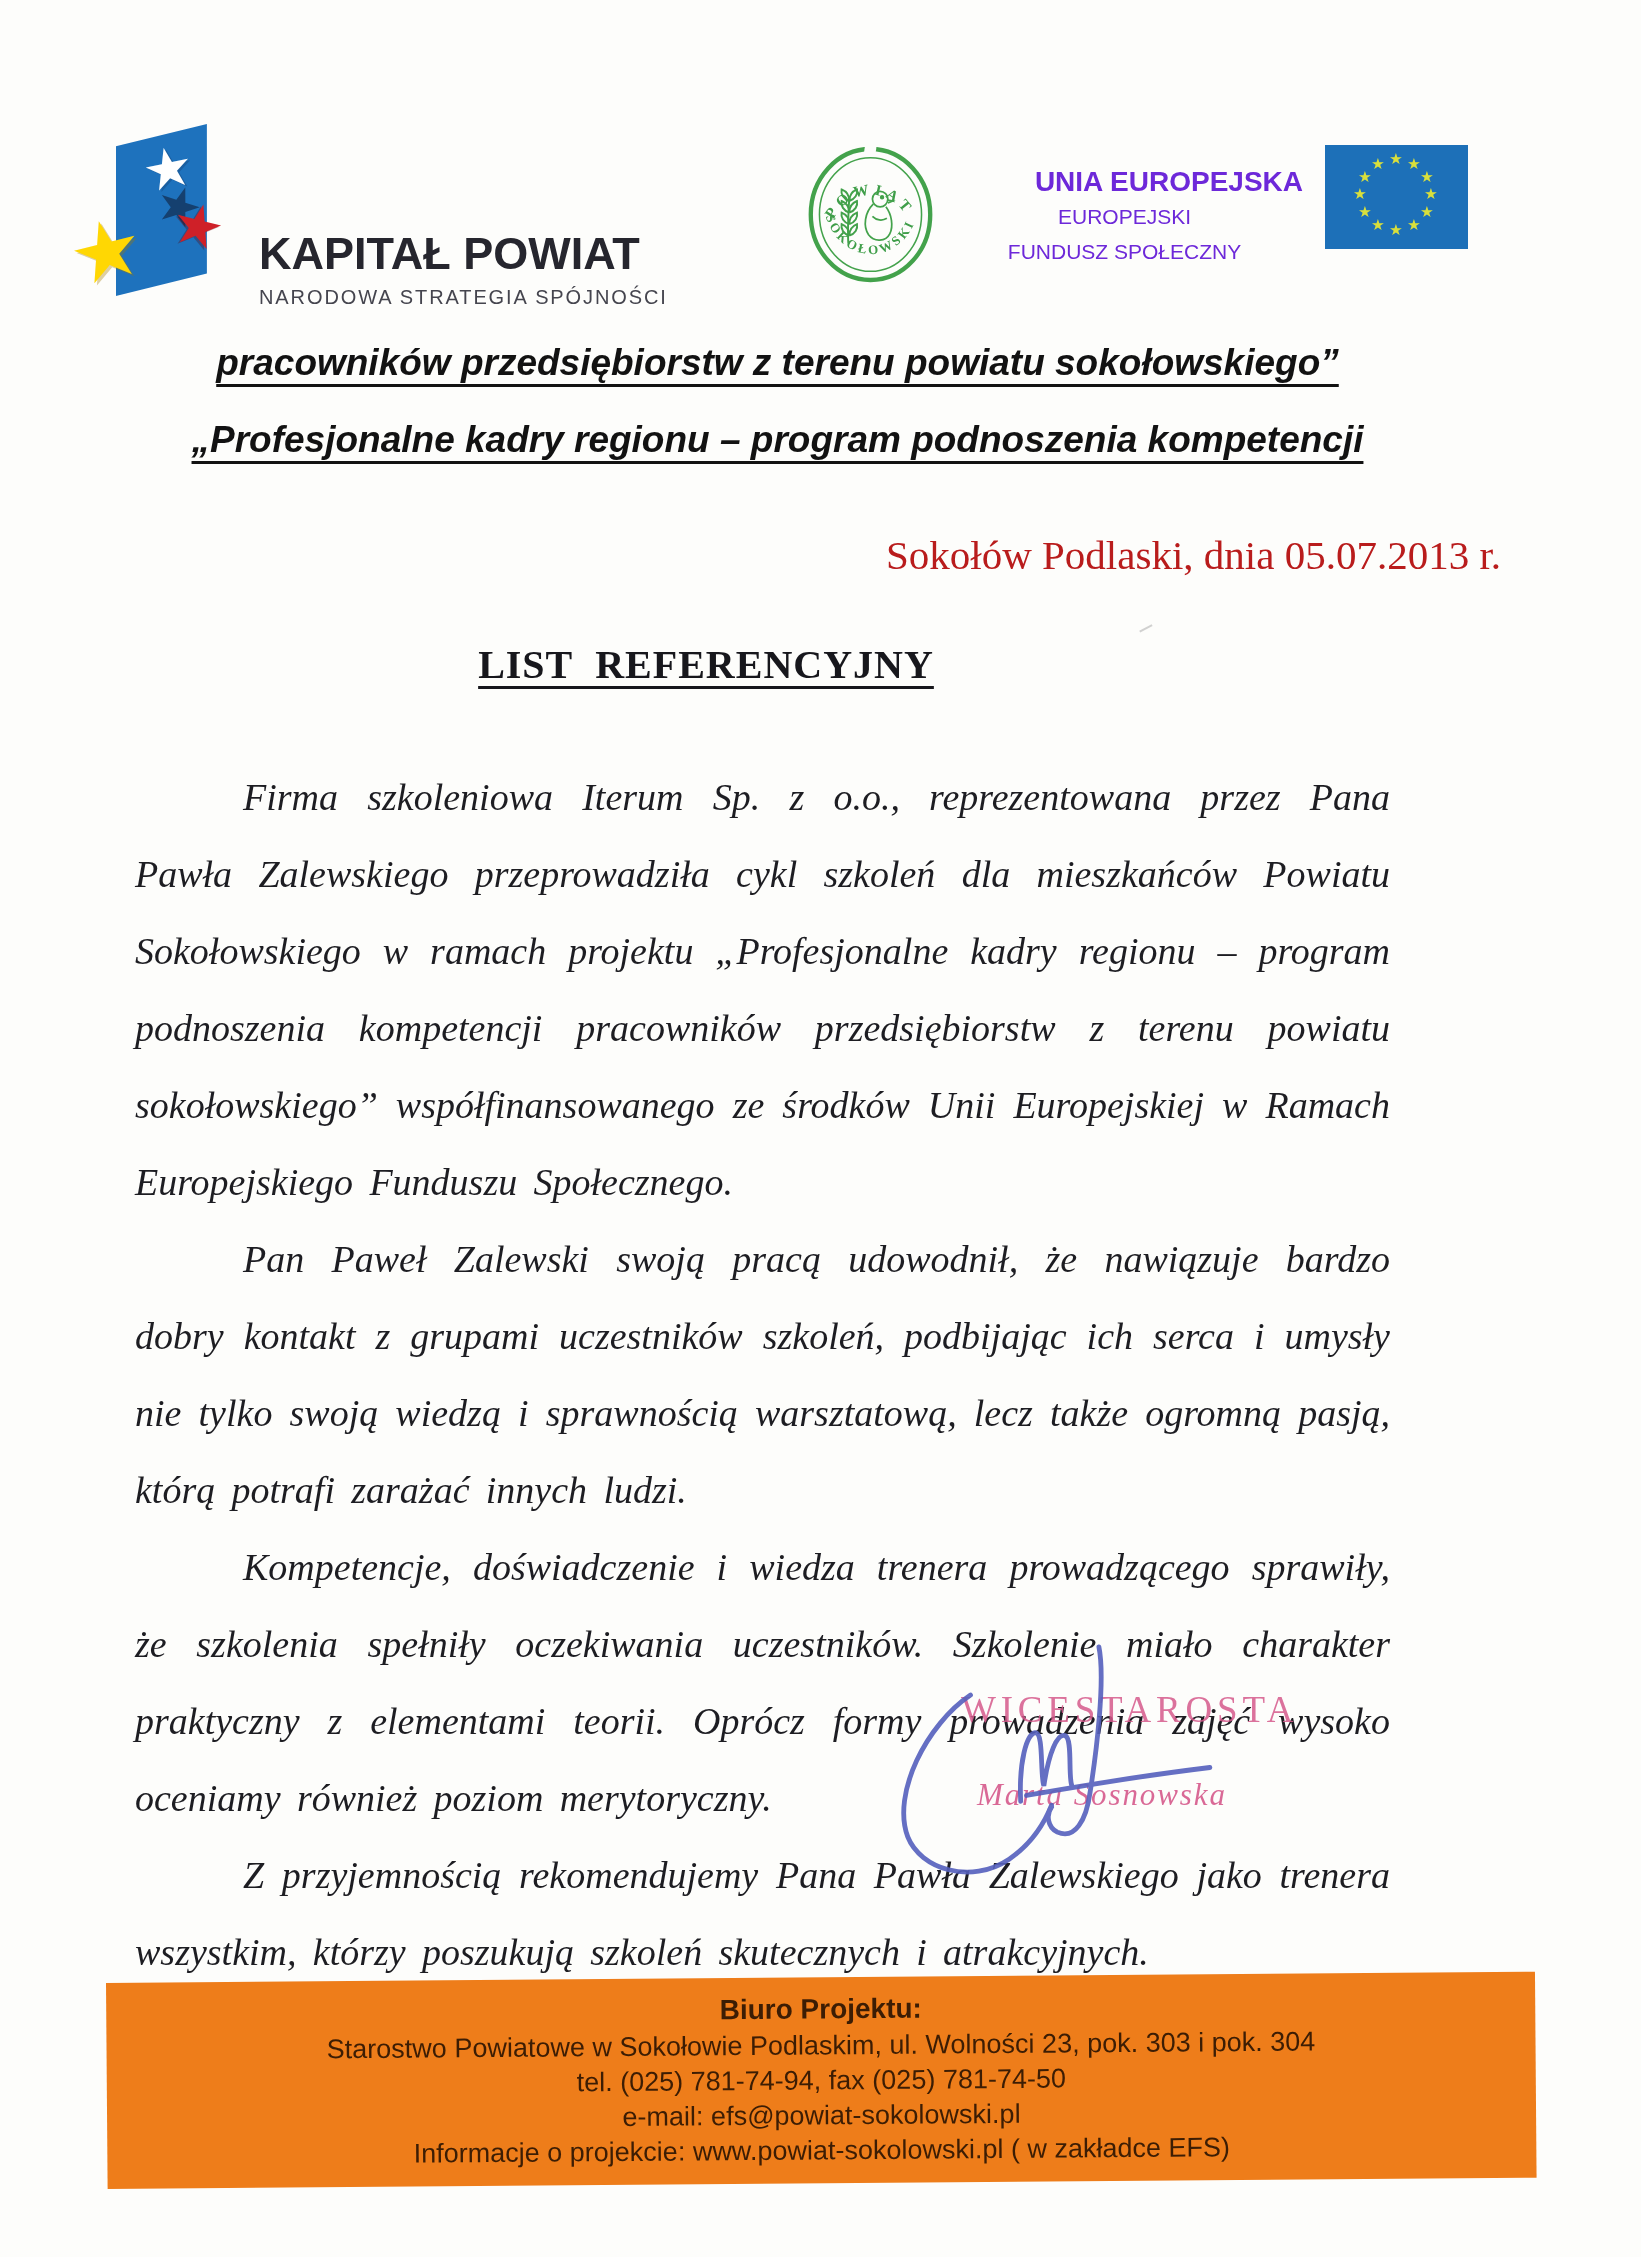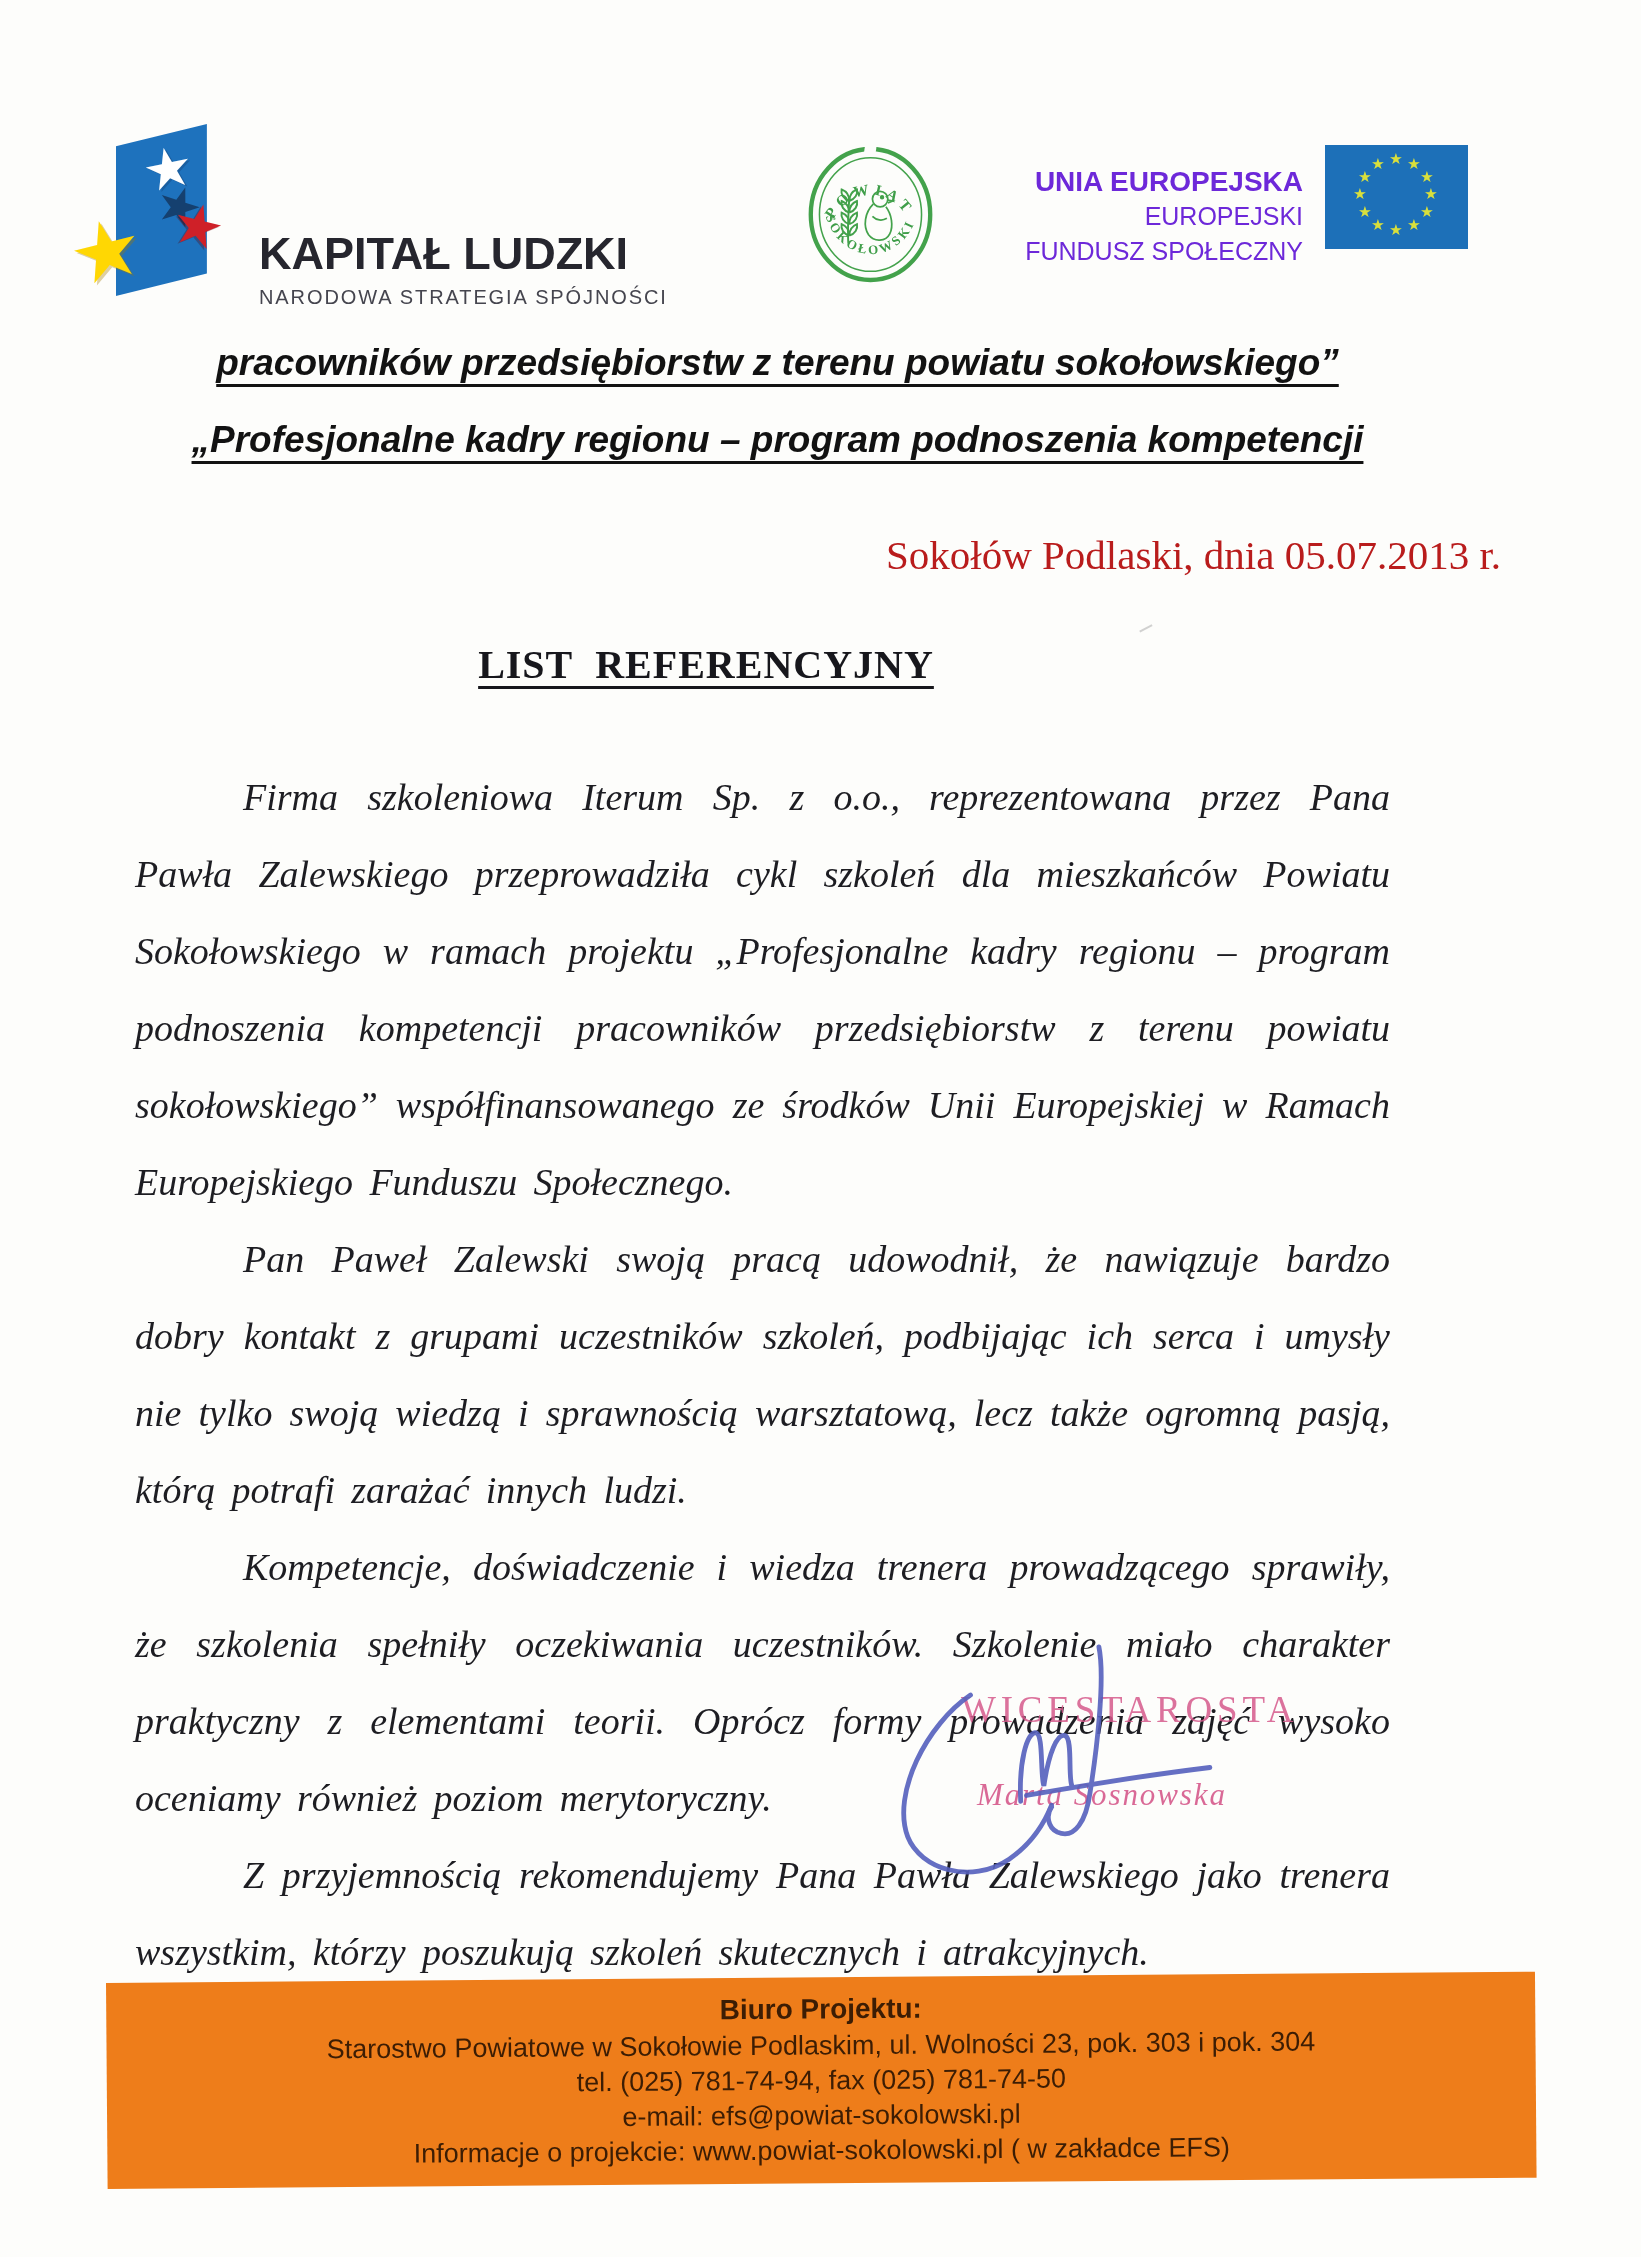--- a/index.html
+++ b/index.html
@@ -21,21 +21,21 @@
   .kl-textblock{position:absolute;left:259px;top:228px;}
   .kl-title{font-size:45px;font-weight:700;letter-spacing:0;color:#26262e;}
   .kl-sub{font-size:20px;color:#45454e;letter-spacing:1.9px;margin-top:5.8px;}
 
   
   .powiat-stamp{position:absolute;left:805px;top:141px;width:131px;height:147px;}
 
   
   .eu-textblock{position:absolute;left:946px;top:164px;width:357px;text-align:right;color:#6d28d9;}
   .eu-line1{font-size:28px;font-weight:700;line-height:35px;}
-  .eu-line2,.eu-line3{font-size:25px;line-height:35px;}
+  .eu-line2,.eu-line3{font-size:21px;line-height:35px;text-align:center;}
   .eu-flag{position:absolute;left:1325px;top:145px;width:143px;height:104px;background:#1d70b8;}
   .eu-star{position:absolute;font-size:15.4px;line-height:1;color:#d9df3c;font-family:"DejaVu Sans",sans-serif;}
 
   
   .project-title{position:absolute;left:116px;top:324px;width:1323px;text-align:center;
                  font-style:italic;font-weight:700;font-size:37px;line-height:77px;color:#121212;}
   .project-title .u{text-decoration:underline;text-decoration-thickness:2.9px;text-underline-offset:8.7px;}
 
   
   .date-line{position:absolute;left:886px;top:531px;font-family:"Liberation Serif",serif;
@@ -73,21 +73,21 @@
 <div class="page">
 
   <div class="kl-logo">
     <div class="kl-flag"></div>
     <span class="star star-navy">★</span>
     <span class="star star-white">★</span>
     <span class="star star-red">★</span>
     <span class="star star-yellow">★</span>
   </div>
   <div class="kl-textblock">
-    <div class="kl-title">KAPITAŁ LUDZKI</div>
+    <div class="kl-title">KAPITAŁ POWIAT</div>
     <div class="kl-sub">NARODOWA STRATEGIA SPÓJNOŚCI</div>
   </div>
 
   <div class="powiat-stamp">
     <svg width="131" height="147" viewBox="0 0 136 152">
       <ellipse cx="68" cy="76" rx="62" ry="68" fill="none" stroke="#43a24b" stroke-width="4.5"></ellipse>
       <ellipse cx="68" cy="76" rx="53" ry="59" fill="none" stroke="#43a24b" stroke-width="1.6"></ellipse>
       <rect x="62" y="2" width="12" height="10" fill="#fdfdfb" transform="rotate(8 68 7)"></rect>
       <defs>
         <path id="arcTop" d="M 24,96 A 46,54 0 0 1 112,92" fill="none"></path>

